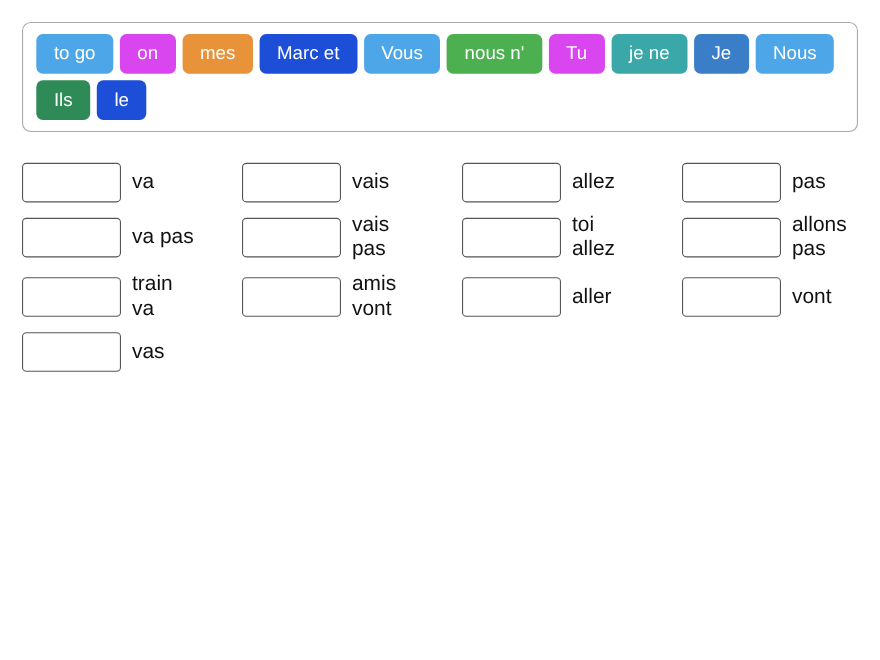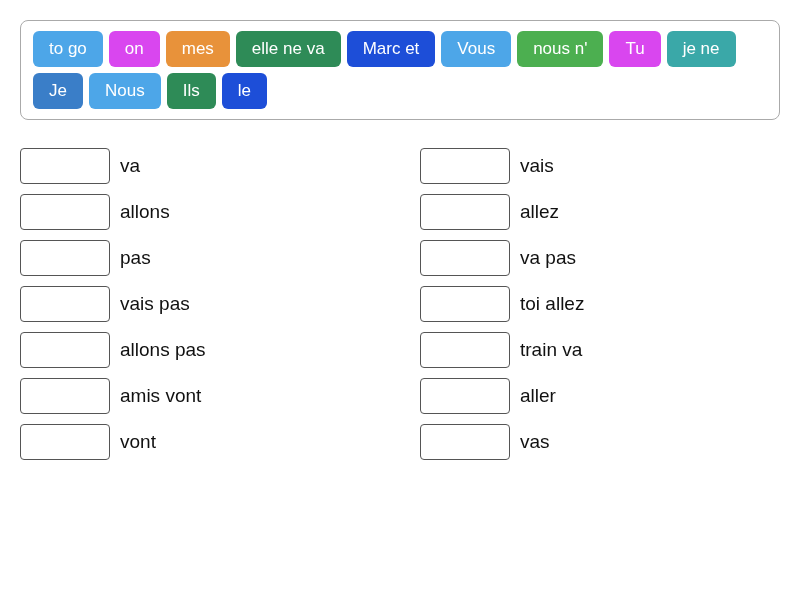--- a/index.html
+++ b/index.html
@@ -39,21 +39,21 @@
     .chip-orange     { background: #e8923a; }
     .chip-green-dark { background: #2e8b57; }
     .chip-purple     { background: #1d4ed8; }
     .chip-teal       { background: #3aa8a8; }
     .chip-green      { background: #4caf50; }
     .chip-blue-dark  { background: #3a7ec8; }
 
     
     .answers-grid {
       display: grid;
-      grid-template-columns: 1fr 1fr;
+      grid-template-columns: 1fr 1fr 1fr 1fr;
       column-gap: 40px;
       row-gap: 10px;
     }
 
     .answer-item {
       display: flex;
       align-items: center;
       gap: 10px;
     }
 
@@ -72,45 +72,40 @@
     }
   </style>
 </head>
 <body>
 
 <div class="word-bank">
 
 <div class="word-chip chip-blue">to go</div>
     <div class="word-chip chip-red">on</div>
     <div class="word-chip chip-orange">mes</div>
-    <div class="word-chip chip-green-dark">elle ne va</div>
     <div class="word-chip chip-purple">Marc et</div>
     <div class="word-chip chip-blue">Vous</div>
     <div class="word-chip chip-green">nous n'</div>
     <div class="word-chip chip-red">Tu</div>
     <div class="word-chip chip-teal">je ne</div>
     <div class="word-chip chip-blue-dark">Je</div>
     <div class="word-chip chip-blue">Nous</div>
     <div class="word-chip chip-green-dark">Ils</div>
     <div class="word-chip chip-purple">le</div>
   </div>
 
 <div class="answers-grid">
 
 <div class="answer-item">
       <div class="drop-box"></div>
       <span class="answer-suffix">va</span>
     </div>
     <div class="answer-item">
       <div class="drop-box"></div>
       <span class="answer-suffix">vais</span>
-    </div>
-    <div class="answer-item">
-      <div class="drop-box"></div>
-      <span class="answer-suffix">allons</span>
     </div>
     <div class="answer-item">
       <div class="drop-box"></div>
       <span class="answer-suffix">allez</span>
     </div>
     <div class="answer-item">
       <div class="drop-box"></div>
       <span class="answer-suffix">pas</span>
     </div>
     <div class="answer-item">

